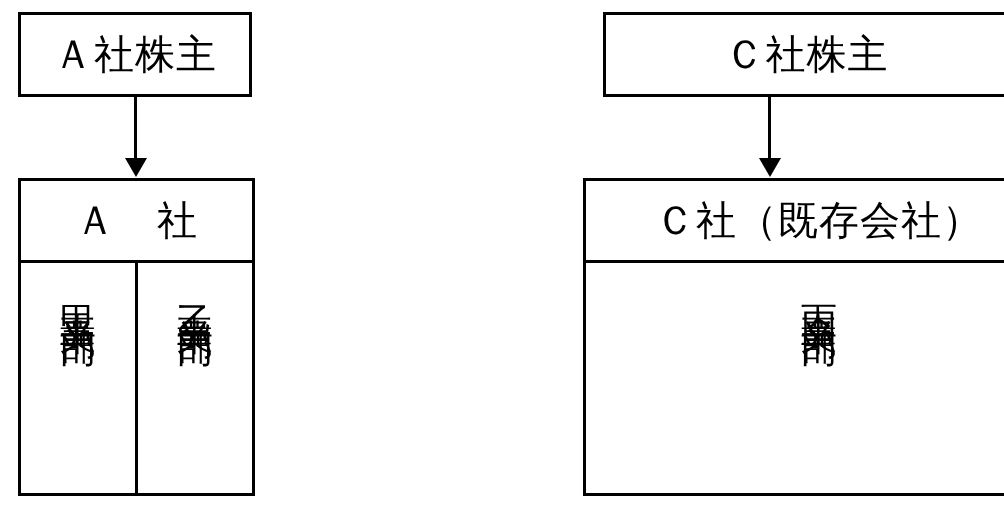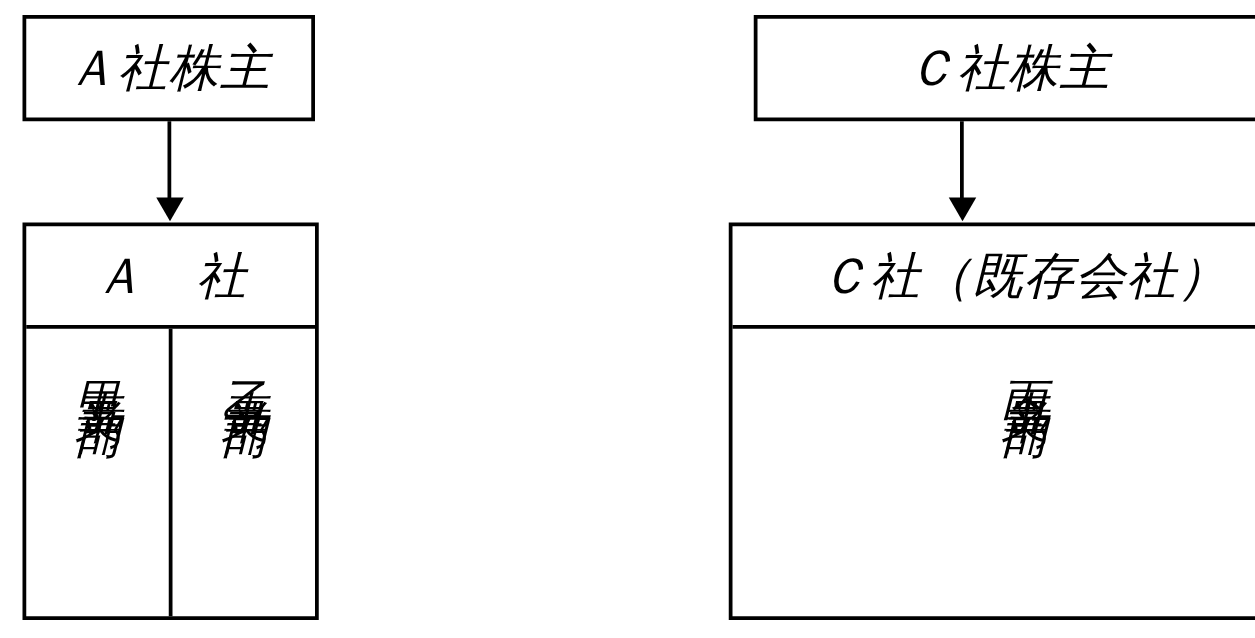--- a/index.html
+++ b/index.html
@@ -9,21 +9,20 @@
     background:#ffffff;
     color:#000000;
     font-family:"Liberation Serif","DejaVu Serif",serif;
     overflow:hidden;
   }
   .box{
     position:absolute;
     border:3px solid #000000;
     box-sizing:border-box;
     background:#ffffff;
-    font-style:italic;
   }
   .shareholder-box{
     display:flex;align-items:center;justify-content:center;
     font-size:40px;letter-spacing:1px;white-space:nowrap;
   }
   .company-box{display:flex;flex-direction:column;}
   .company-header{
     box-sizing:border-box;
     flex:0 0 82px;height:82px;
     border-bottom:3px solid #000000;

